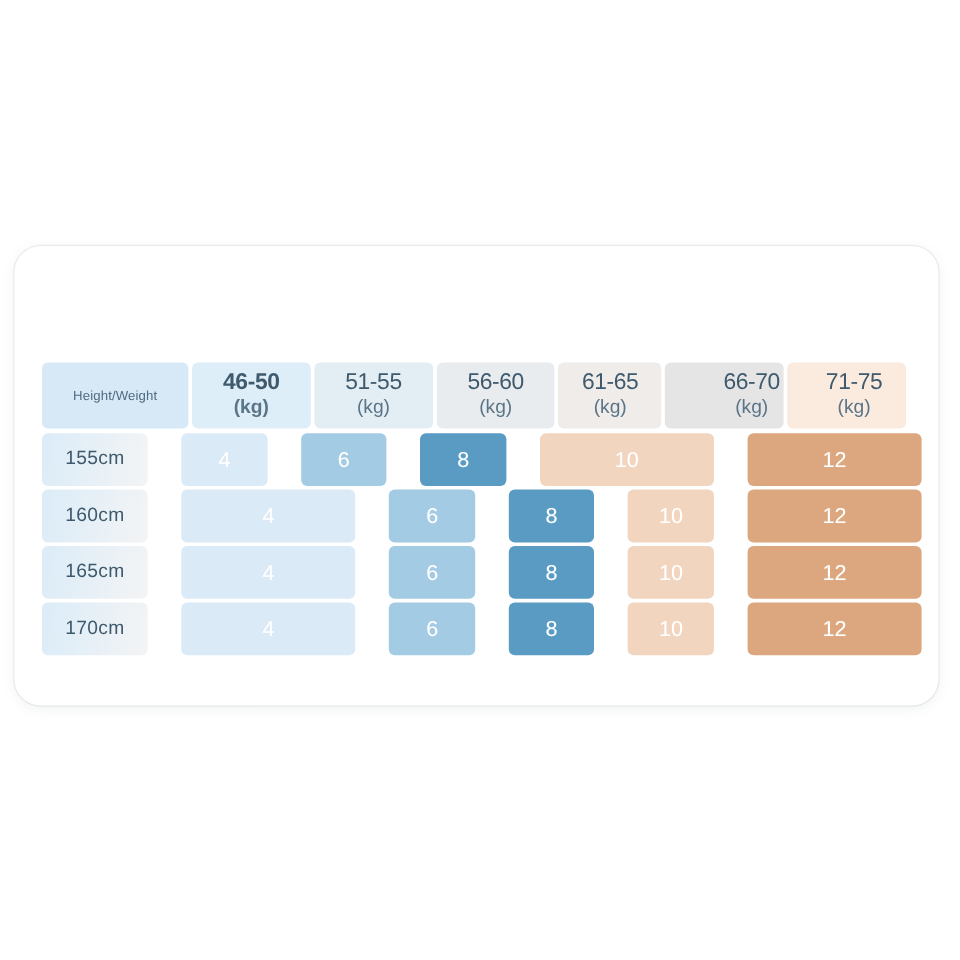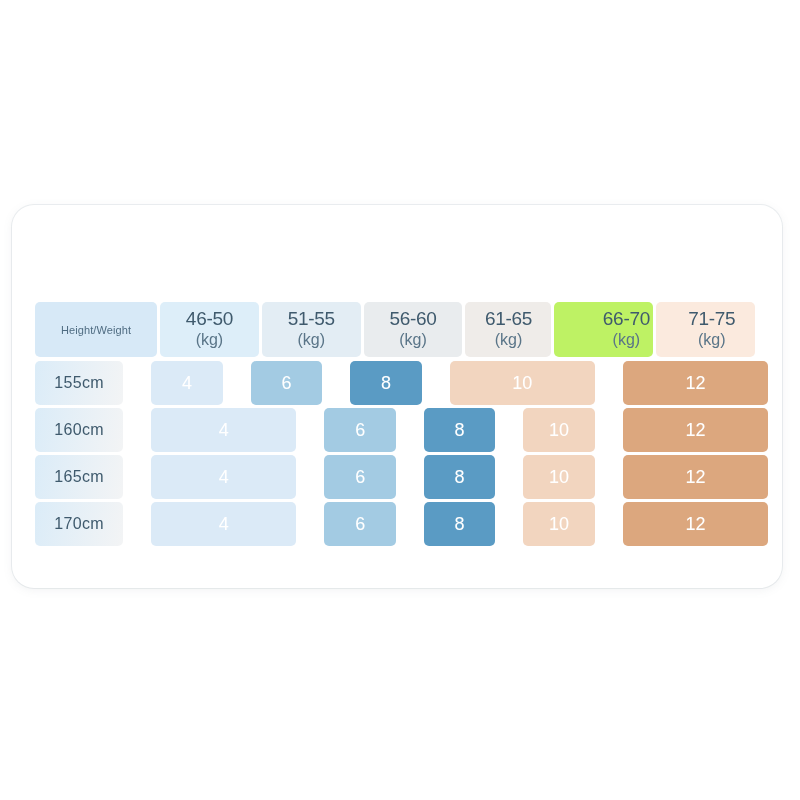--- a/index.html
+++ b/index.html
@@ -120,37 +120,37 @@
 </style>
 </head>
 <body>
 
 <div id="size-chart-card">
 
 
   <div id="size-table">
     <div id="header-row" class="table-row">
         <div class="header-cell" id="header-corner-cell" style="width: 122px; background: rgb(215, 233, 247);">Height/Weight</div>
-        <div class="header-cell" style="width: 98.8333px; background: rgb(221, 238, 249);">
+        <div class="header-cell" style="width: 98.8333px; background: rgb(221, 238, 249); font-weight: bold;">
           <div class="range">46-50</div>
           <div class="unit">(kg)</div>
         </div>
         <div class="header-cell" style="width: 98.8333px; background: rgb(227, 237, 244); align-items: center;">
           <div class="range">51-55</div>
           <div class="unit">(kg)</div>
         </div>
         <div class="header-cell" style="width: 98.8333px; background: rgb(233, 236, 238);">
           <div class="range">56-60</div>
           <div class="unit">(kg)</div>
         </div>
         <div class="header-cell" style="width: 86px; background: rgb(239, 236, 233); text-align: center;">
           <div class="range">61-65</div>
           <div class="unit">(kg)</div>
         </div>
-        <div class="header-cell" style="width: 98.8333px; background: #bef264; padding-left: 45px;">
+        <div class="header-cell" style="width: 98.8333px; background: #e5e5e5; padding-left: 45px;">
           <div class="range">66-70</div>
           <div class="unit">(kg)</div>
         </div>
         <div class="header-cell" style="width: 98.8333px; background: rgb(251, 234, 222); padding-left: 12px;">
           <div class="range">71-75</div>
           <div class="unit">(kg)</div>
         </div>
       </div>
     <div id="body-rows">
         <div class="table-row body-row">

